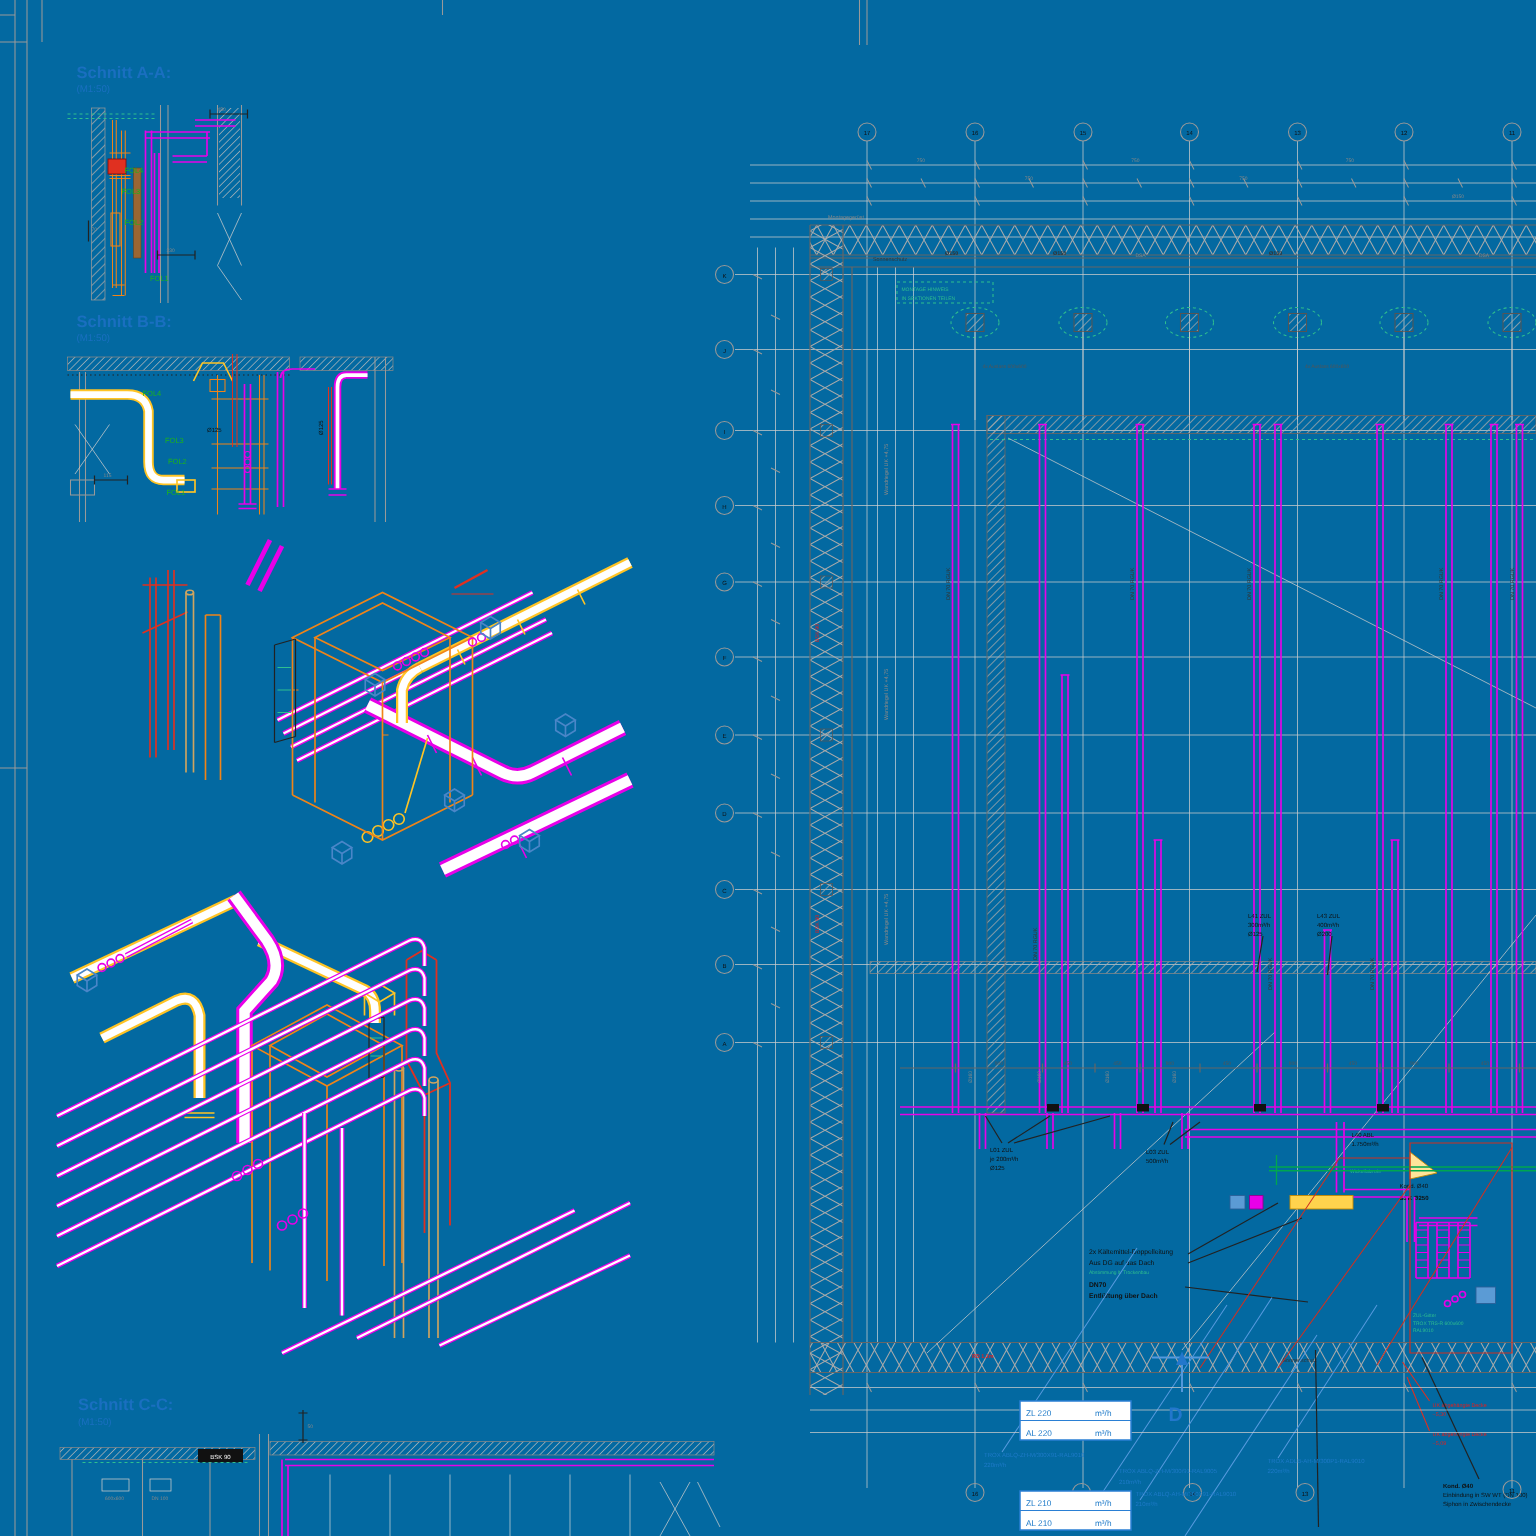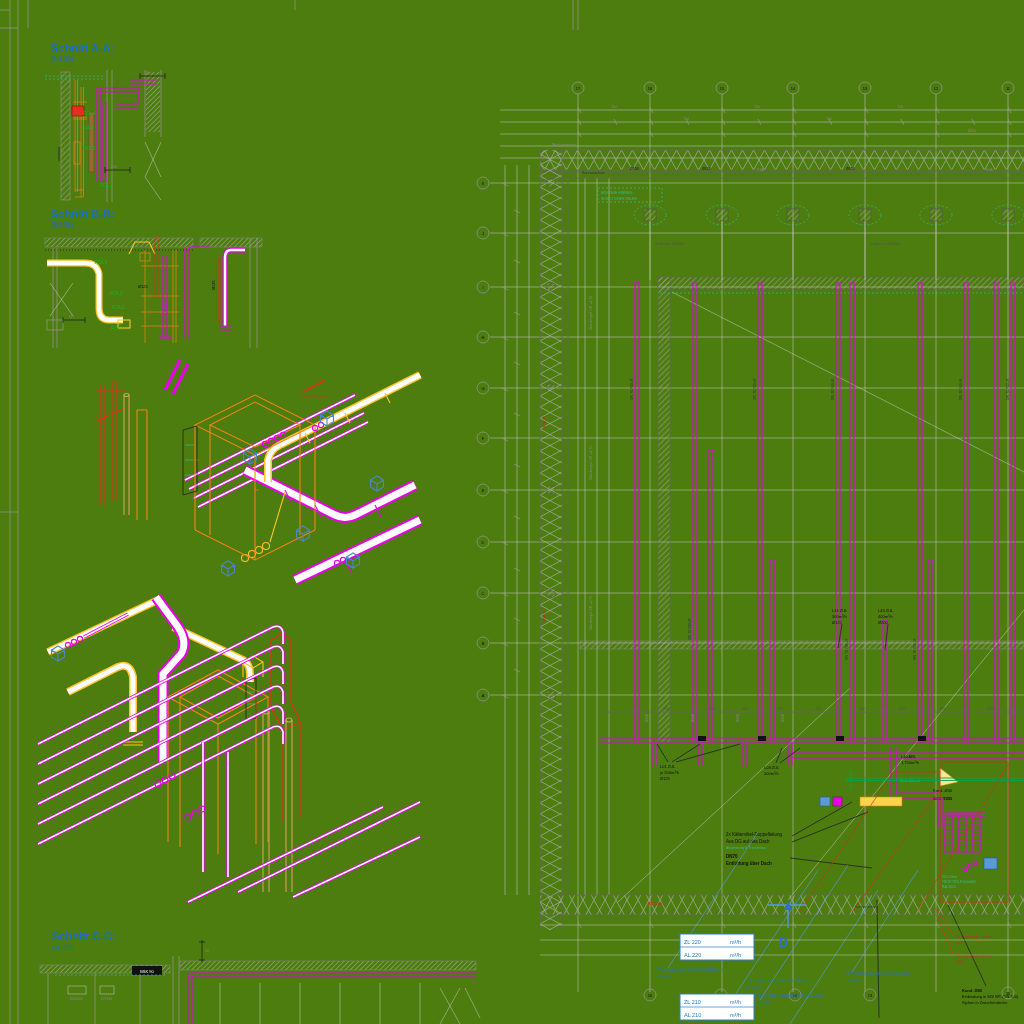--- a/index.html
+++ b/index.html
@@ -1,16 +1,16 @@
 <!DOCTYPE html>
 <html><head>
 <meta charset="utf-8">
 <style>
   html,body{margin:0;padding:0;background:#fff;}
-  #sheet{position:relative;width:1024px;height:1024px;background:#4d7c0f;overflow:hidden;
+  #sheet{position:relative;width:1024px;height:1024px;background:#0369a1;overflow:hidden;
          font-family:"Liberation Sans",sans-serif;}
   svg text{font-family:"Liberation Sans",sans-serif;}
   
   .lg{stroke:#ccc;stroke-width:.5;fill:none}
   .lg2{stroke:#ddd;stroke-width:.45;fill:none}
   .gy{stroke:#999;stroke-width:.7;fill:none}
   .dk{stroke:#666;stroke-width:.8;fill:none}
   .bk{stroke:#222;stroke-width:.8;fill:none}
   .mg{stroke:#e800e8;fill:none}
   .or{stroke:#f08418;fill:none}

